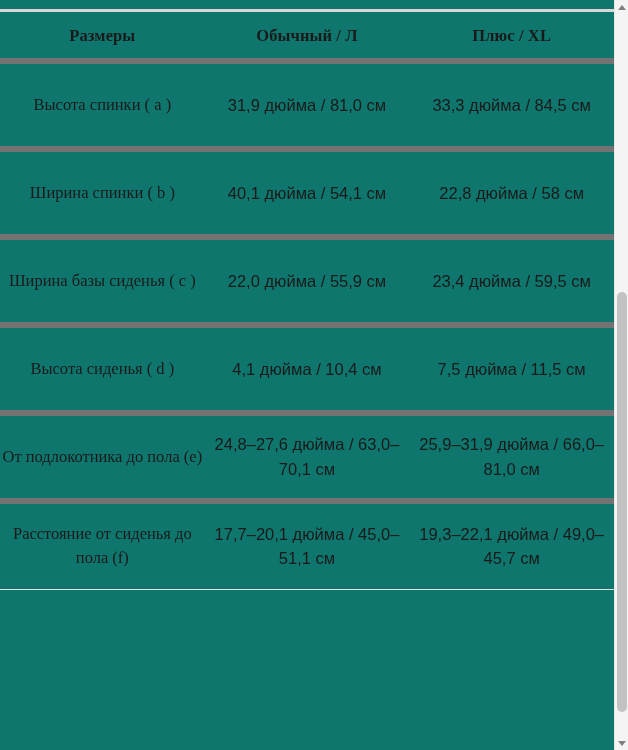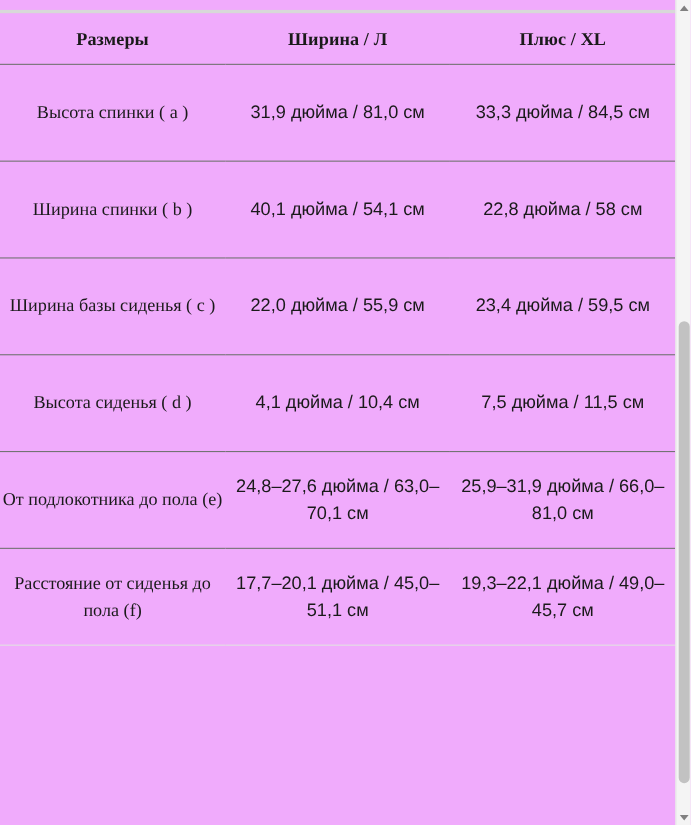--- a/index.html
+++ b/index.html
@@ -11,21 +11,21 @@
     width: 628px;
     height: 750px;
     overflow: hidden;
     font-family: "Liberation Serif", serif;
     color: #1a1a1a;
   }
   .page {
     position: relative;
     width: 628px;
     height: 750px;
-    background: #f0abfc;
+    background: #0f766e;
     box-sizing: border-box;
   }
   .top-rule {
     position: absolute;
     top: 9px;
     left: 0;
     width: 614px;
     height: 3px;
     background: #d8d8d8;
   }
@@ -52,21 +52,21 @@
     font-family: "Liberation Serif", serif;
     font-size: 16.5px;
     font-weight: 700;
     color: #1a1a1a;
     height: 44px;
     padding-top: 8px;
     padding-bottom: 14px;
     letter-spacing: 0.1px;
   }
   tbody tr {
-    border-top: 1px solid #737373;
+    border-top: 6px solid #737373;
     padding-left: 13px;
   }
   tbody td {
     height: 88px;
     line-height: 1.5;
     padding: 10px 14px;
     box-sizing: border-box;
   }
   td.label-cell {
     font-family: "Liberation Serif", serif;
@@ -128,21 +128,21 @@
 
 <div class="page">
 
   <div class="top-rule"></div>
 
   <div class="table-wrap">
     <table class="size-table">
       <thead>
         <tr>
           <th>Размеры</th>
-          <th>Ширина / Л</th>
+          <th>Обычный / Л</th>
           <th>Плюс / XL</th>
         </tr>
       </thead>
       <tbody>
         <tr>
           <td class="label-cell">Высота спинки ( a )</td>
           <td class="value-cell">31,9 дюйма / 81,0 см</td>
           <td class="value-cell">33,3 дюйма / 84,5 см</td>
         </tr>
         <tr>

